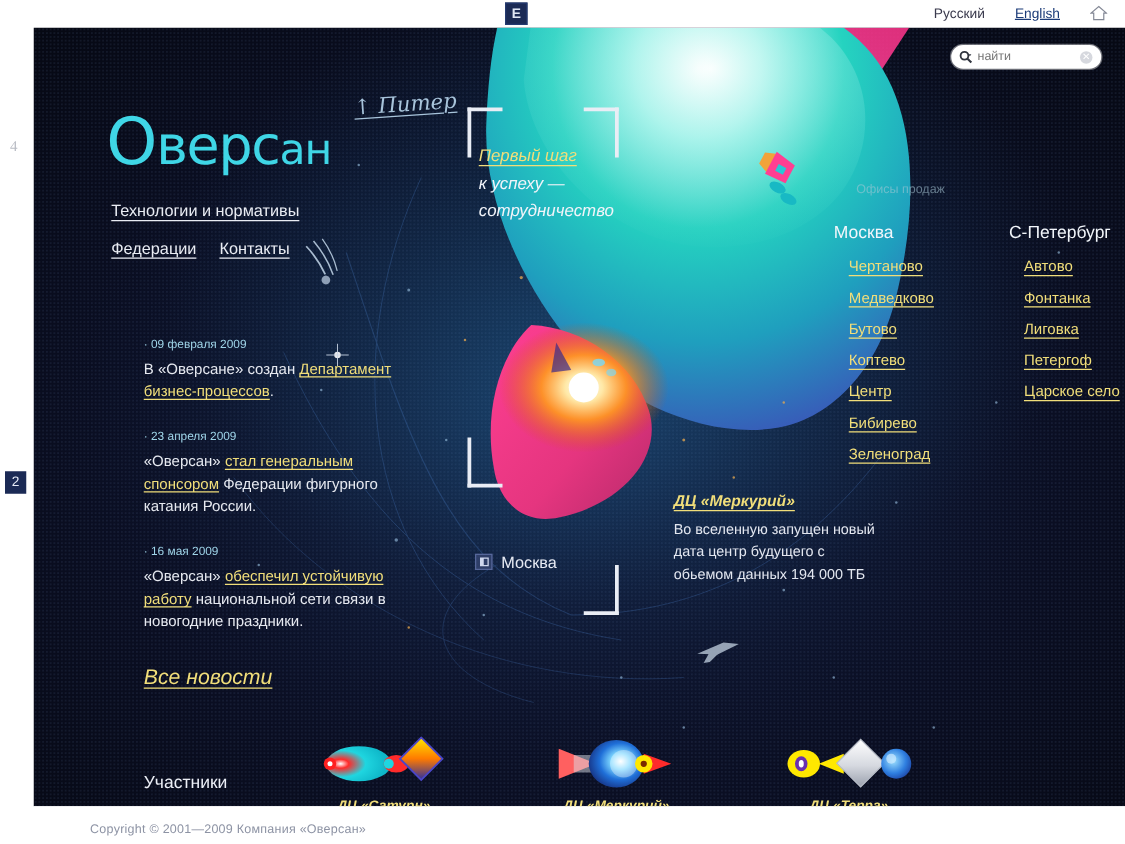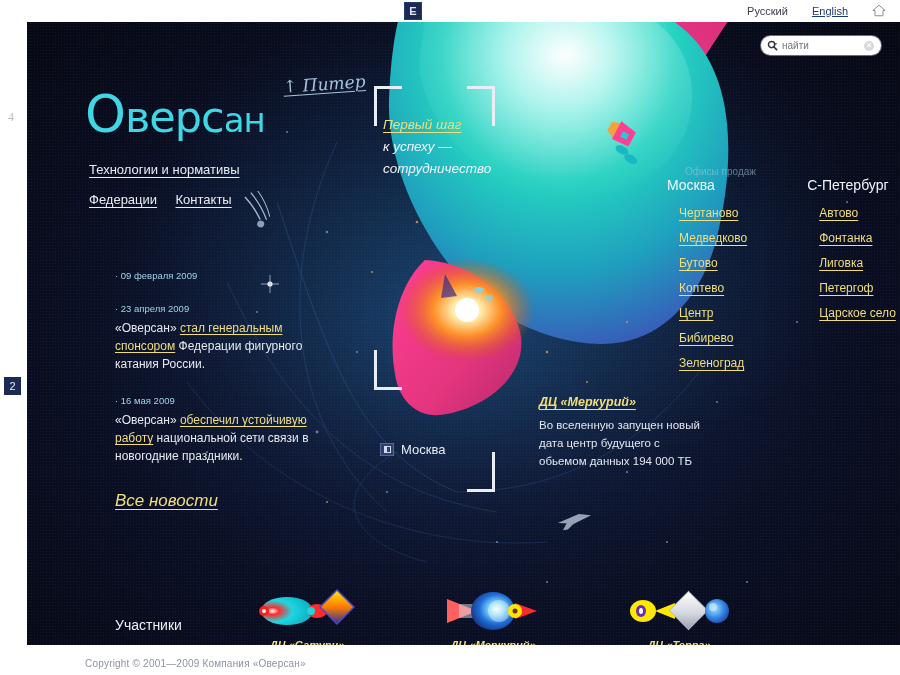--- a/index.html
+++ b/index.html
@@ -49,21 +49,21 @@
     content:""; position:absolute; inset:0;
     background-image:
       radial-gradient(rgba(120,150,200,.10) 0.6px, transparent 0.7px);
     background-size:3px 3px;
     pointer-events:none;
   }
   .footer-strip{
     position:absolute; left:27px; top:645px; width:873px; height:30px; background:#fff;
   }
   .copyright{
-    position:absolute; left:85px; top:658px; font-size:10px; color:#8d93a4; letter-spacing:.2px;
+    position:absolute; left:72px; top:658px; font-size:10px; color:#8d93a4; letter-spacing:.2px;
   }
 
   
   .search-box{
     position:absolute; right:19px; top:14px; width:120px; height:19px;
     background:#ffffff; border-radius:10px; display:flex; align-items:center;
     padding:0 6px; gap:4px; z-index:30;
     box-shadow:0 0 0 1px rgba(255,255,255,.4);
   }
   .search-box .mag{ width:11px; height:11px; flex:none;}
@@ -123,21 +123,21 @@
   .br-tl{ left:347px; top:64px; width:28px; height:40px; border-right:0; border-bottom:0;}
   .br-bl{ left:347px; top:328px; width:28px; height:40px; border-right:0; border-top:0;}
   .br-tr{ left:440px; top:64px; width:28px; height:40px; border-left:0; border-bottom:0;}
   .br-br{ left:440px; top:430px; width:28px; height:40px; border-left:0; border-top:0;}
 
   
   .art{ position:absolute; left:0; top:0; width:873px; height:623px; z-index:10; pointer-events:none;}
 
   
   .offices-label{
-    position:absolute; left:658px; top:144px; font-size:10px; color:#a9c9d6; opacity:.55; z-index:22;
+    position:absolute; left:658px; top:124px; font-size:10px; color:#a9c9d6; opacity:.55; z-index:22;
   }
   .offices{ position:absolute; left:640px; top:155px; z-index:22; display:flex; gap:60px; }
   .city-col h3{ color:#f2f6fb; font-size:14px; font-weight:400; margin-bottom:13px; }
   .city-col a{
     display:block; color:#f1de7a; font-size:12px; text-decoration:underline;
     text-underline-offset:3px; margin-bottom:11px; padding-left:12px; white-space:nowrap;
   }
 
   
   .moscow{
@@ -343,20 +343,21 @@
 
     <div class="headline">
       <span class="hl-link">Первый шаг</span><br>
       <span>к успеху —</span><br>
       <span>сотрудничество</span>
     </div>
 
     <section class="news">
       <div class="news-item">
         <div class="news-date">09 февраля 2009</div>
+        <div class="news-text"><span>В «Оверсане» создан </span><a>Департамент бизнес-процессов</a><span>.</span></div>
       </div>
       <div class="news-item">
         <div class="news-date">23 апреля 2009</div>
         <div class="news-text"><span>«Оверсан» </span><a>стал генеральным спонсором</a><span> Федерации фигурного катания России.</span></div>
       </div>
       <div class="news-item">
         <div class="news-date">16 мая 2009</div>
         <div class="news-text"><span>«Оверсан» </span><a>обеспечил устойчивую работу</a><span> национальной сети связи в новогодние праздники.</span></div>
       </div>
       <a class="all-news">Все новости</a>

